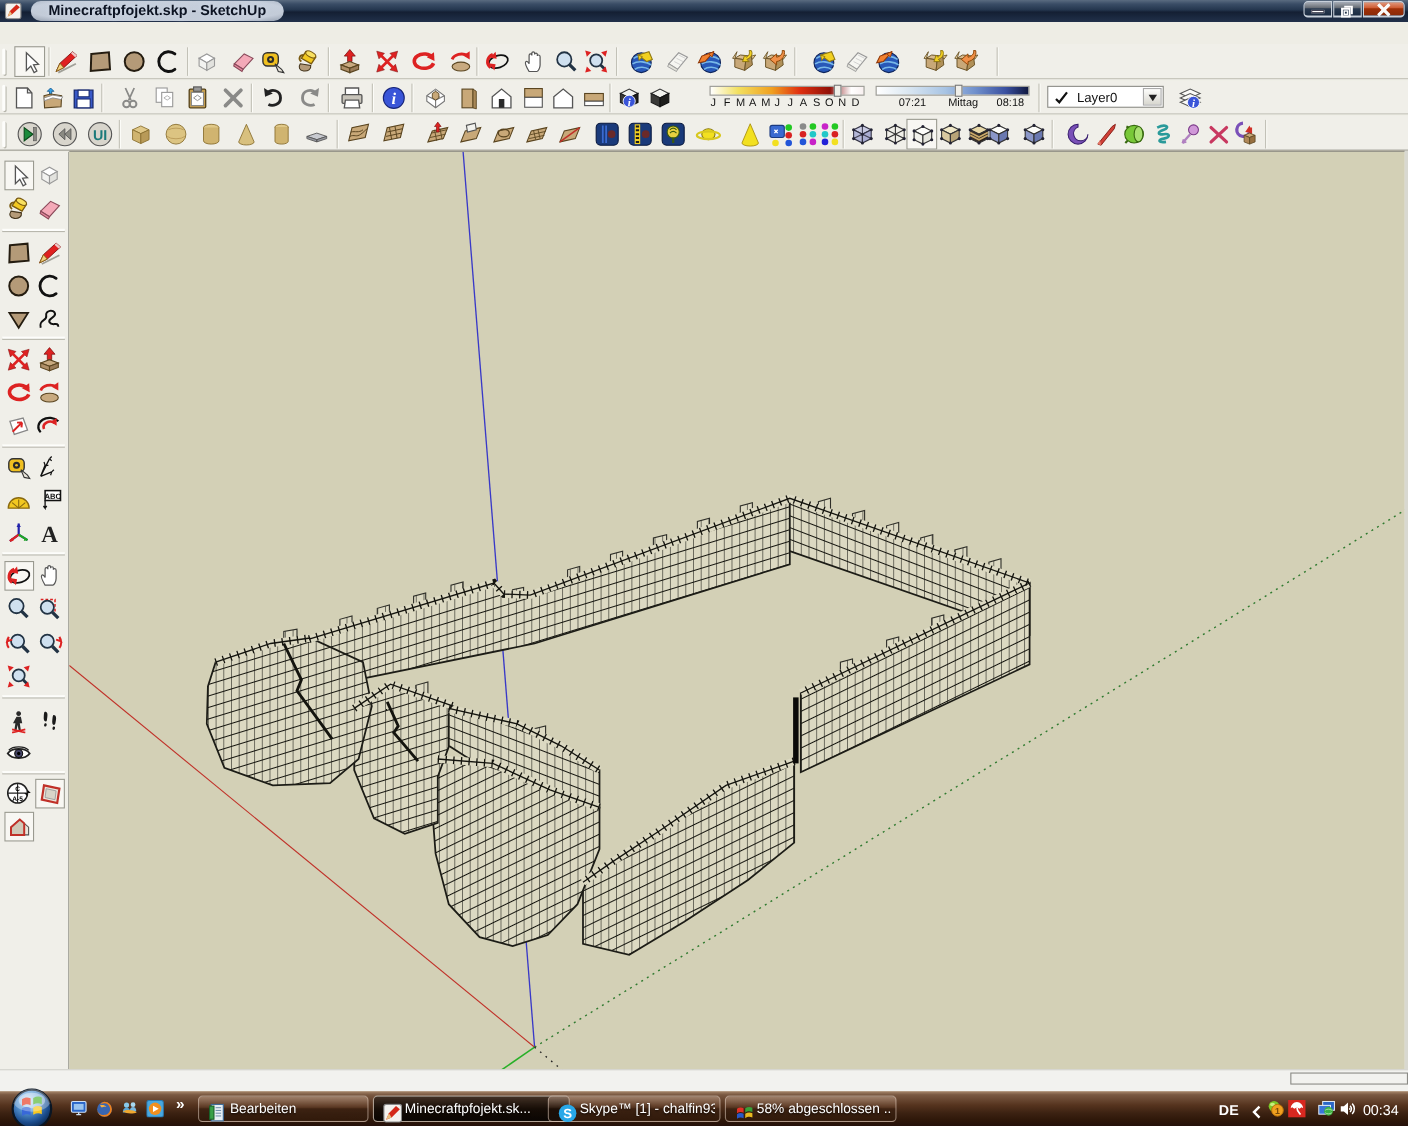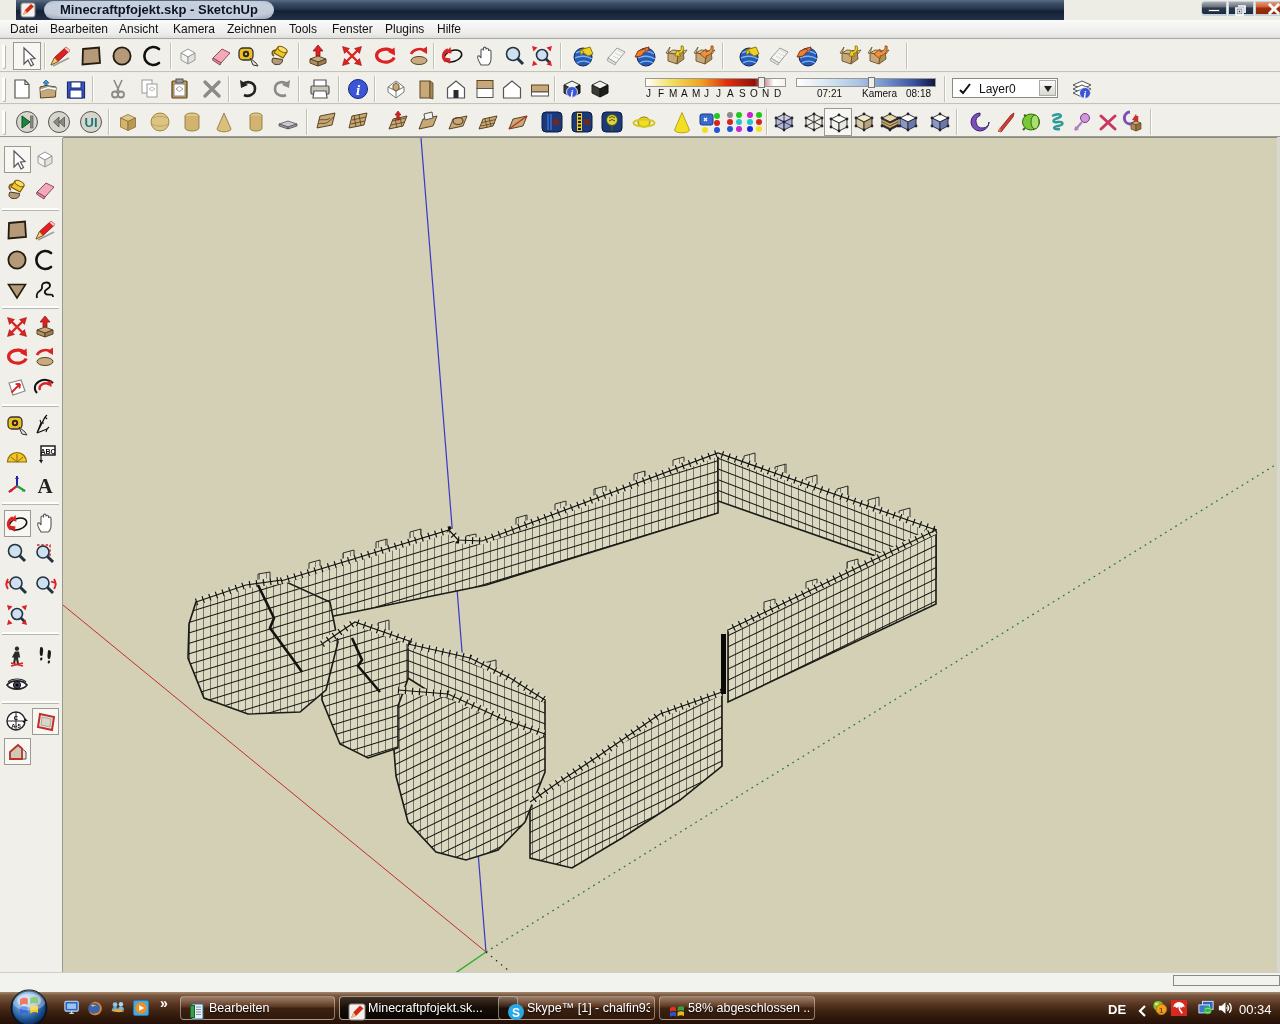--- a/index.html
+++ b/index.html
@@ -1,19 +1,19 @@
 <!DOCTYPE html>
 <html><head><meta charset="utf-8"><style>
 html,body{margin:0;padding:0;width:1280px;height:1024px;overflow:hidden;
  font-family:"Liberation Sans",sans-serif;}
 *{box-sizing:border-box;}
 .abs{position:absolute;}
 #root{position:relative;width:1280px;height:1024px;background:#eeede5;}
 
-#title{left:16px;top:0;width:1048px;height:20px;
+#title{left:0;top:0;width:1280px;height:20px;
  background:linear-gradient(#5a6b80 0%,#3a4d66 18%,#24364e 45%,#141f33 55%,#1b2940 80%,#22304a 100%);}
 #title .txt{left:28px;top:1px;height:18px;line-height:18px;font-size:13px;font-weight:bold;color:#0c1322;
  text-shadow:0 0 4px #ccd5e3,0 0 7px #ccd5e3;padding:0 16px;border-radius:9px;
  background:radial-gradient(ellipse 100% 130% at 50% 45%, rgba(210,218,230,0.92) 50%, rgba(210,218,230,0.45) 78%, rgba(210,218,230,0) 100%);}
 .wbtn{top:1px;height:15px;border:1px solid #c8d0da;border-bottom:2px solid #c8d0da;}
 
 #menu{left:0;top:20px;width:1280px;height:19px;background:linear-gradient(#fbfbfa,#ececea 75%,#dededa);
  border-bottom:1px solid #a8a8a4;font-size:12px;color:#111;}
 #menu span{position:absolute;top:2px;}
 
@@ -56,31 +56,20 @@
 <svg class="abs" style="left:1217px;top:2px" width="15" height="15" viewBox="0 0 15 15">
         <path d="M5 4 L12 4 L12 11 M3 6 h7 v7 h-7 Z" fill="none" stroke="#fff" stroke-width="1.7"></path>
         <rect x="5" y="8" width="3" height="3" fill="none" stroke="#fff" stroke-width="1.3"></rect>
       </svg>
 <div class="wbtn abs" style="left:1239px;width:38px;border-radius:0 4px 4px 0;background:linear-gradient(#e09a80,#d06038 40%,#a03008 50%,#8a2a08);"></div>
 <svg class="abs" style="left:1250px;top:2px" width="16" height="15" viewBox="0 0 16 15">
         <path d="M3 2 L13 12 M13 2 L3 12" stroke="#fff" stroke-width="2.8"></path>
         <path d="M3 2 L13 12 M13 2 L3 12" stroke="#f8f8f8" stroke-width="2"></path>
       </svg>
 </div>
-<div id="menu" class="abs">
-<span style="left:10px">Datei</span>
-<span style="left:50px">Bearbeiten</span>
-<span style="left:119px">Ansicht</span>
-<span style="left:173px">Kamera</span>
-<span style="left:227px">Zeichnen</span>
-<span style="left:289px">Tools</span>
-<span style="left:332px">Fenster</span>
-<span style="left:385px">Plugins</span>
-<span style="left:437px">Hilfe</span>
-</div>
 <div class="tbar abs" style="top:40px;height:32px;border-bottom:1px solid #c4c3b9">
 <div class="grip abs" style="left:2px;top:4px;height:24px"></div>
 <div class="tbtn abs pressed" style="left:13px;top:2px;width:28px;height:28px">
         <svg style="position:absolute;left:2px;top:2px" width="24" height="24" viewBox="0 0 24 24">
           <path d="M8 3 L8 19 L12 15 L15 21 L17.5 19.5 L14.5 14 L19 13.5 Z" fill="#fff" stroke="#555" stroke-width="1.2"></path>
         </svg>
       </div>
 <div class="tsep abs" style="left:44px;top:3px;height:26px"></div>
 <div class="tbtn abs" style="left:46px;top:2px;width:28px;height:28px">
         <svg style="position:absolute;left:2px;top:2px" width="24" height="24" viewBox="0 0 24 24">
@@ -431,21 +420,21 @@
 <div class="abs" style="left:716px;top:15px;font-size:10px;color:#111">J</div>
 <div class="abs" style="left:727px;top:15px;font-size:10px;color:#111">A</div>
 <div class="abs" style="left:739px;top:15px;font-size:10px;color:#111">S</div>
 <div class="abs" style="left:750px;top:15px;font-size:10px;color:#111">O</div>
 <div class="abs" style="left:762px;top:15px;font-size:10px;color:#111">N</div>
 <div class="abs" style="left:774px;top:15px;font-size:10px;color:#111">D</div>
 <div class="abs" style="left:796px;top:5px;width:140px;height:9px;border:1px solid #9a9a94;
  background:linear-gradient(90deg,#fff 0%,#dce8f2 20%,#a8c4e4 45%,#7090cc 65%,#3a50a0 85%,#101840 100%);"></div>
 <div class="abs" style="left:868px;top:4px;width:7px;height:11px;background:#f0efe9;border:1px solid #777;"></div>
 <div class="abs" style="left:817px;top:15px;font-size:10px;color:#111">07:21</div>
-<div class="abs" style="left:862px;top:15px;font-size:10px;color:#111">Kamera</div>
+<div class="abs" style="left:862px;top:15px;font-size:10px;color:#111">Mittag</div>
 <div class="abs" style="left:906px;top:15px;font-size:10px;color:#111">08:18</div>
 <div class="tsep abs" style="left:944px;top:3px;height:26px"></div>
 <div class="abs" style="left:952px;top:5px;width:106px;height:20px;background:#fff;border:1px solid #8a8a84;">
 <svg style="position:absolute;left:5px;top:3px" width="14" height="14" viewBox="0 0 14 14">
           <path d="M2 8 L5 11 L12 2" stroke="#111" stroke-width="2" fill="none"></path>
         </svg>
 <span style="position:absolute;left:26px;top:3px;font-size:12px;color:#111">Layer0</span>
 <div style="position:absolute;right:1px;top:1px;width:17px;height:16px;background:linear-gradient(#fdfdfb,#d8d7cf);border:1px solid #aaa;">
 <svg style="position:absolute;left:4px;top:5px" width="8" height="6" viewBox="0 0 8 6">
             <path d="M0 0 L8 0 L4 6 Z" fill="#222"></path>

